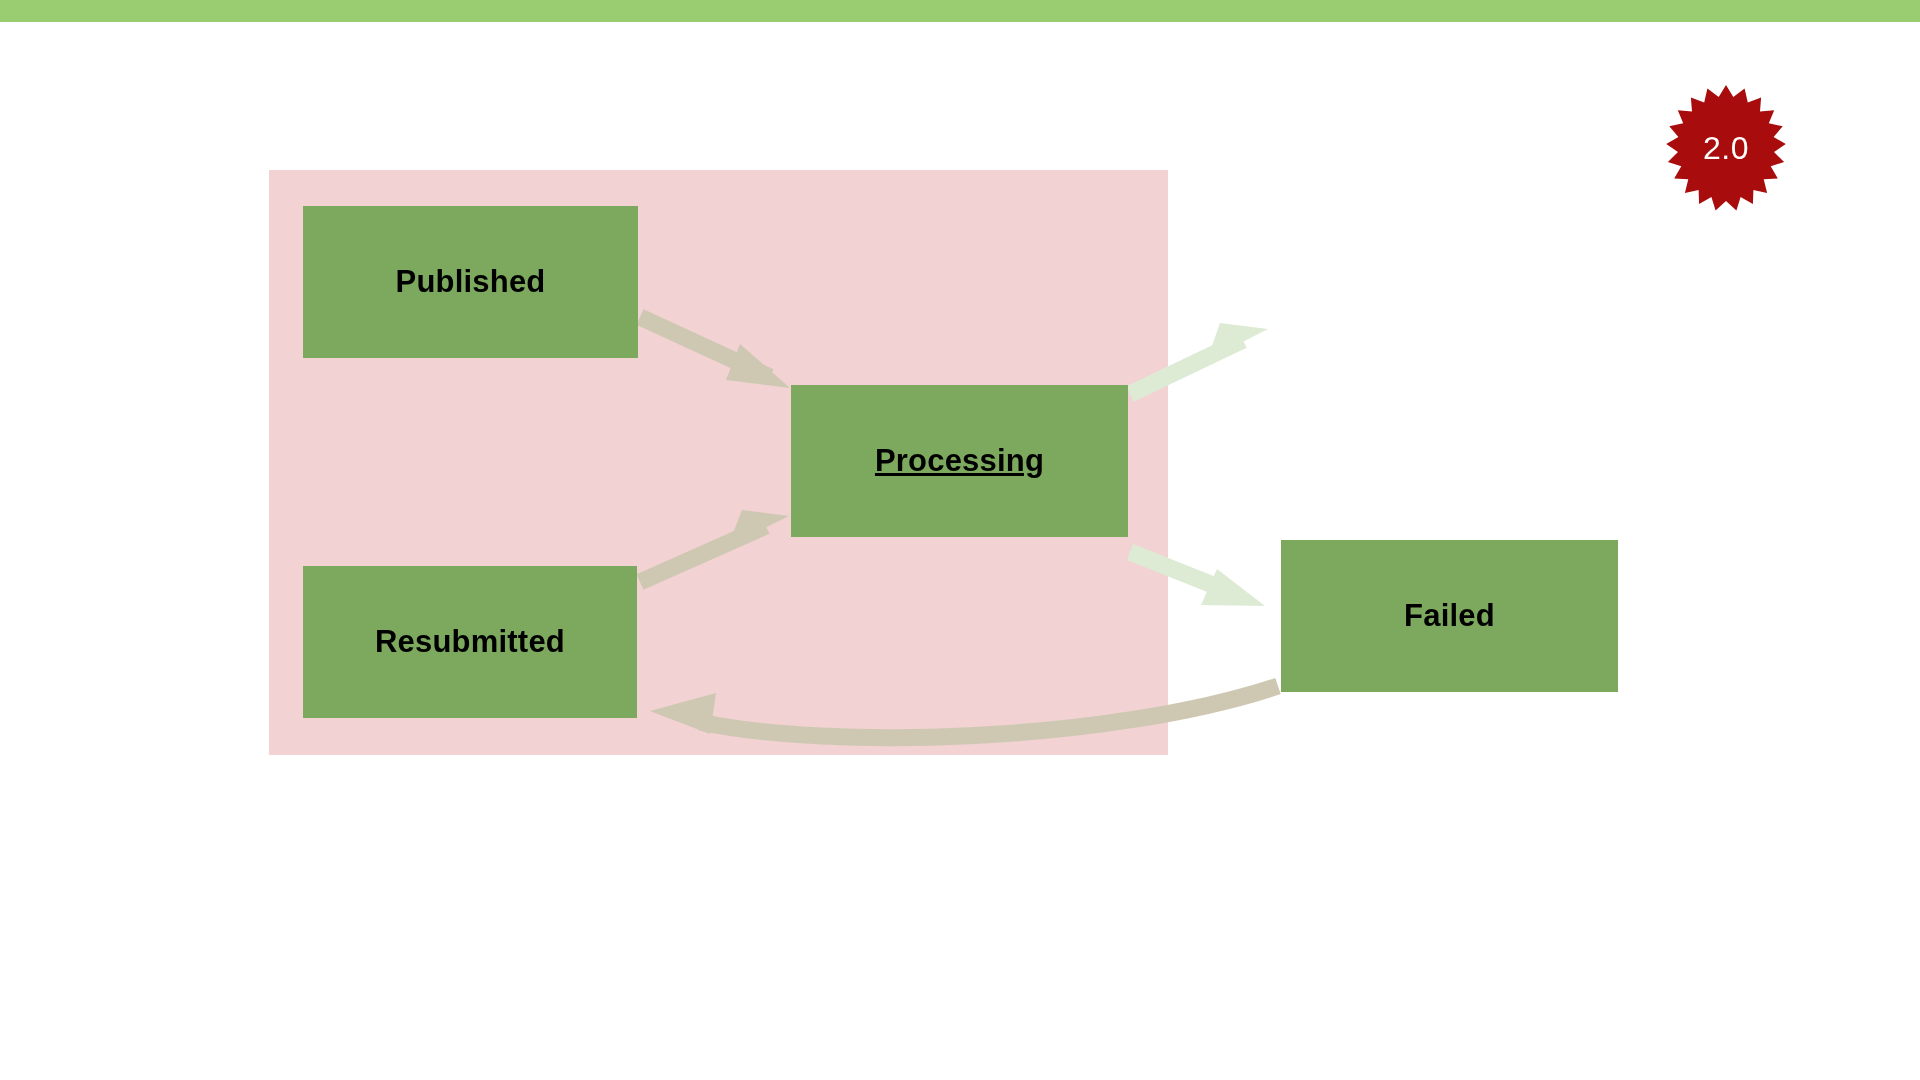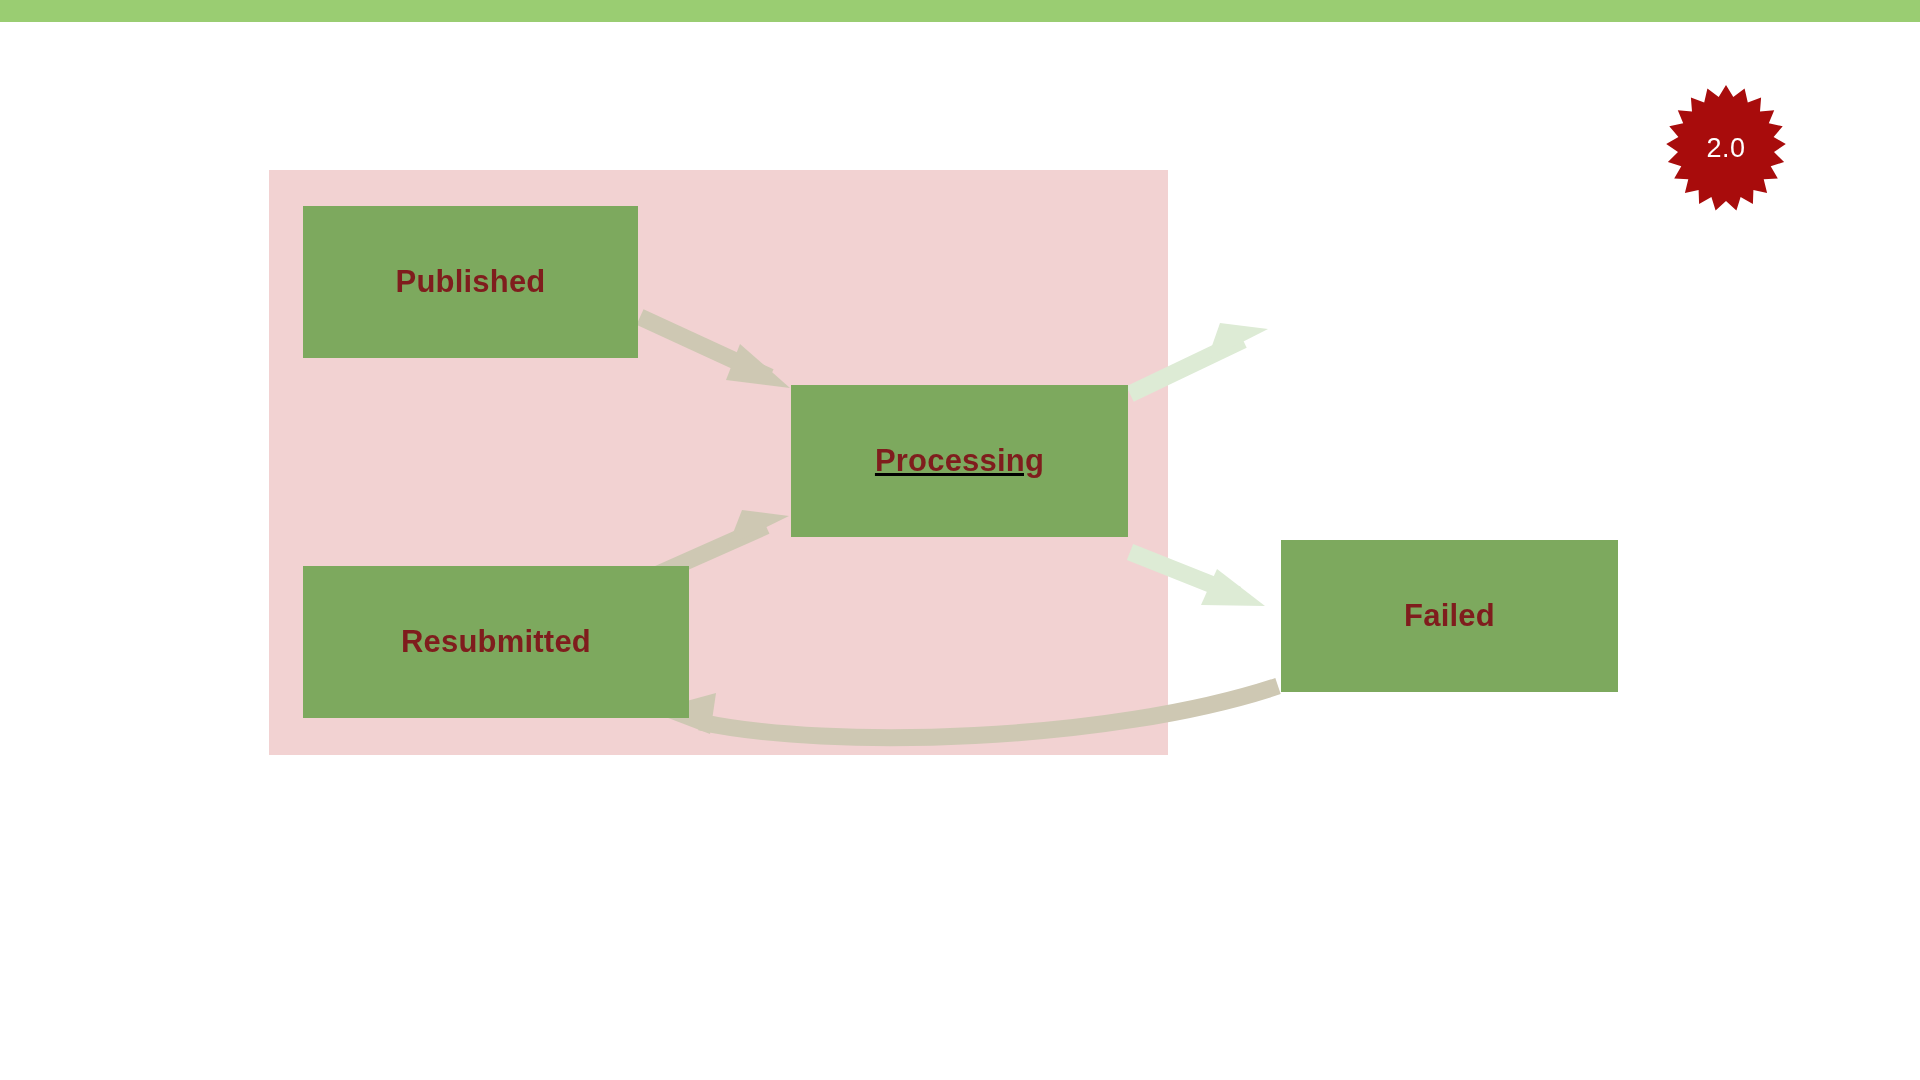--- a/index.html
+++ b/index.html
@@ -57,30 +57,30 @@
   
   .node-box {
     position: absolute;
     background: #7DA95E;
     display: flex;
     align-items: center;
     justify-content: center;
     box-sizing: border-box;
   }
   .node-label {
-    color: #7f1d1d;
+    color: #000000;
     font-weight: bold;
     font-size: 31px;
     letter-spacing: 0.2px;
     white-space: nowrap;
   }
 
   #node-published   { left: 303px;  top: 184px; width: 335px; height: 152px; }
   #node-processing  { left: 791px;  top: 363px; width: 337px; height: 152px; text-decoration: underline; }
-  #node-resubmitted { left: 303px;  top: 544px; width: 386px; height: 152px; }
+  #node-resubmitted { left: 303px;  top: 544px; width: 334px; height: 152px; }
   #node-completed   { left: 1281px; top: 181px; width: 337px; height: 152px; }
   #node-failed      { left: 1281px; top: 518px; width: 337px; height: 152px; }
 
   
   #version-badge {
     position: absolute;
     left: 1661px;
     top: 61px;
     width: 130px;
     height: 130px;
@@ -95,21 +95,21 @@
   #version-badge-label {
     position: absolute;
     left: 0;
     top: 0;
     width: 130px;
     height: 130px;
     display: flex;
     align-items: center;
     justify-content: center;
     color: #FFFFFF;
-    font-size: 27px;
+    font-size: 32px;
     font-weight: normal;
     letter-spacing: 0.5px;
   }
 </style>
 </head>
 <body>
 
 <div id="top-bar"></div>
 
 <div id="diagram-canvas">

